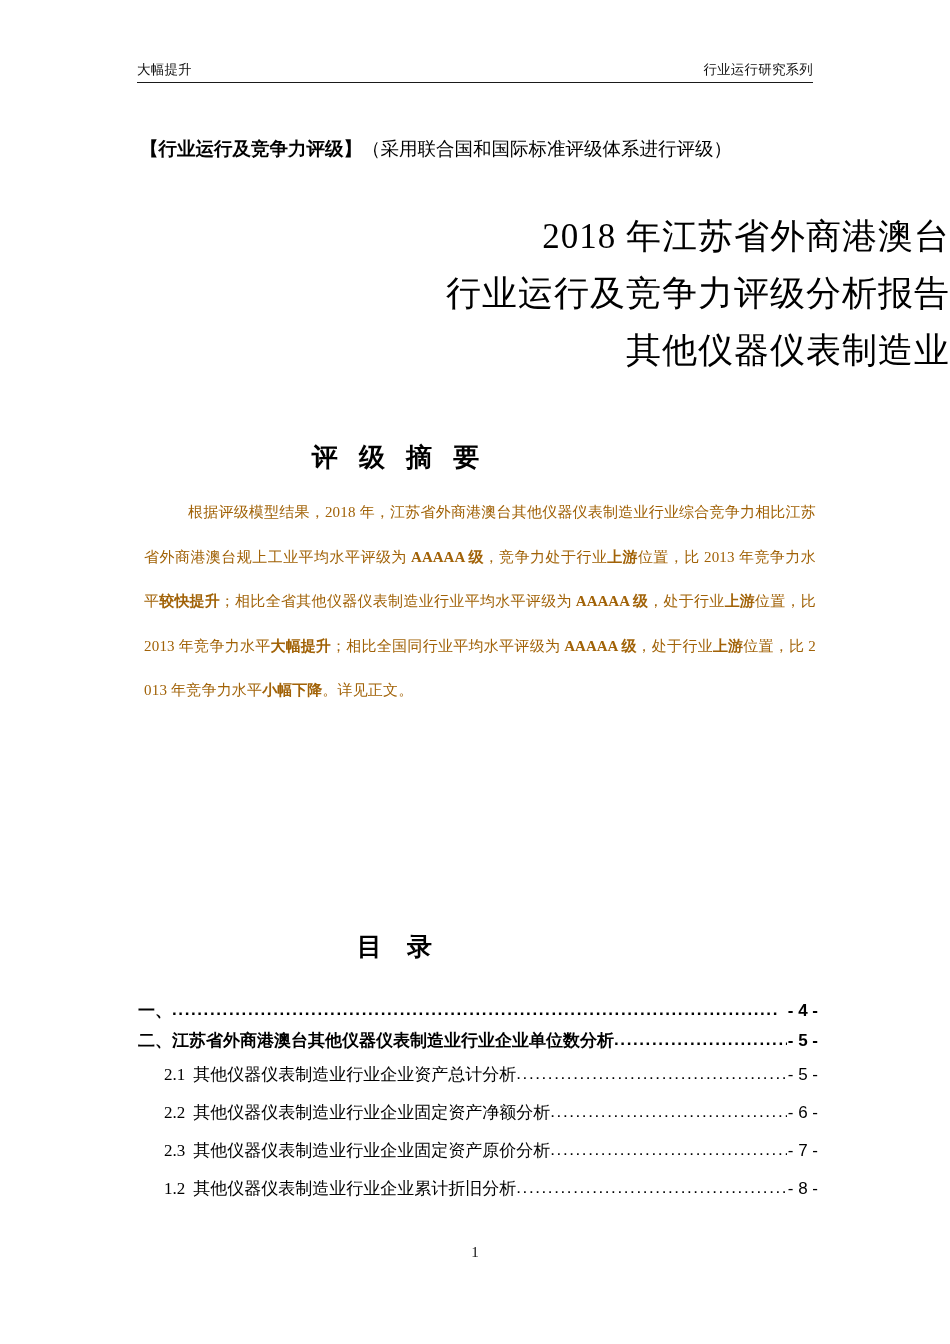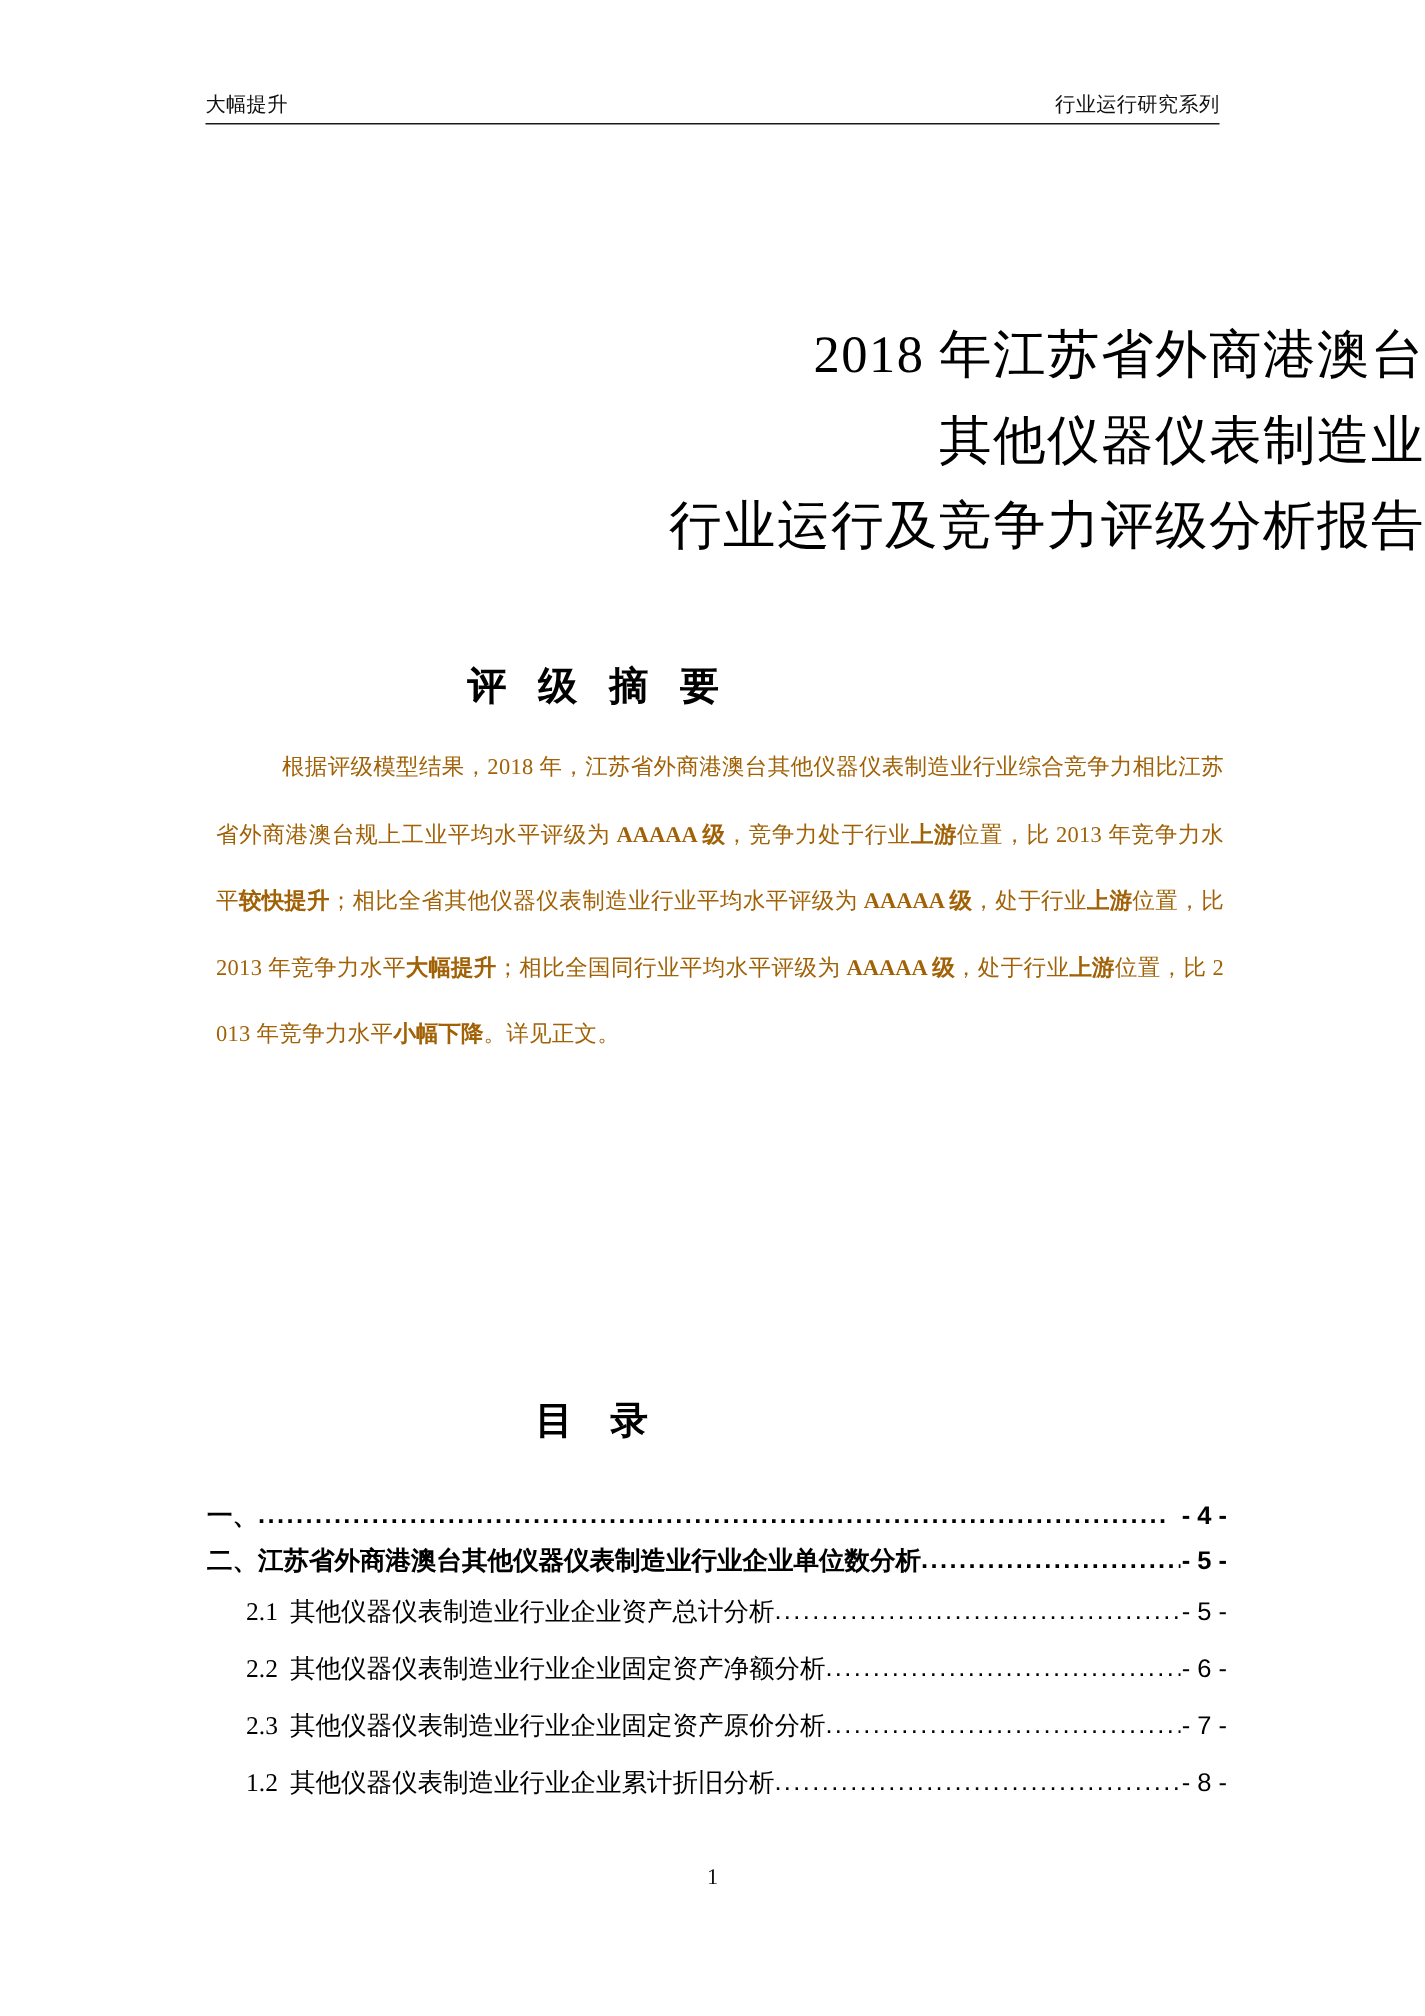--- a/index.html
+++ b/index.html
@@ -192,25 +192,28 @@
 </head>
 <body>
 
 <div class="page">
 
   <div class="doc-header">
     <span>大幅提升</span>
     <span>行业运行研究系列</span>
   </div>
 
+  <div class="bracket-line">
+    <span>【行业运行及竞争力评级】</span><span class="thin">（采用联合国和国际标准评级体系进行评级）</span>
+  </div>
 
   <div class="title-block">
     <div class="title-line">2018 年江苏省外商港澳台</div>
+    <div class="title-line">行业运行及竞争力评级分析报告</div>
     <div class="title-line">其他仪器仪表制造业</div>
-    <div class="title-line">行业运行及竞争力评级分析报告</div>
   </div>
 
   <div class="section-heading" id="summary-heading">评 级 摘 要</div>
 
   <div class="abstract"><span>根据评级模型结果，2018 年，江苏省外商港澳台其他仪器仪表制造业行业综合竞争力相比江苏省外商港澳台规上工业平均水平评级为 </span><b>AAAAA 级</b><span>，竞争力处于行业</span><b>上游</b><span>位置，比 2013 年竞争力水平</span><b>较快提升</b><span>；相比全省其他仪器仪表制造业行业平均水平评级为 </span><b>AAAAA 级</b><span>，处于行业</span><b>上游</b><span>位置，比 2013 年竞争力水平</span><b>大幅提升</b><span>；相比全国同行业平均水平评级为 </span><b>AAAAA 级</b><span>，处于行业</span><b>上游</b><span>位置，比 2013 年竞争力水平</span><b>小幅下降</b><span>。详见正文。</span></div>
 
   <div class="section-heading" id="toc-heading">目 录</div>
 
   <div class="toc">
       <div class="toc-entry level-1">

